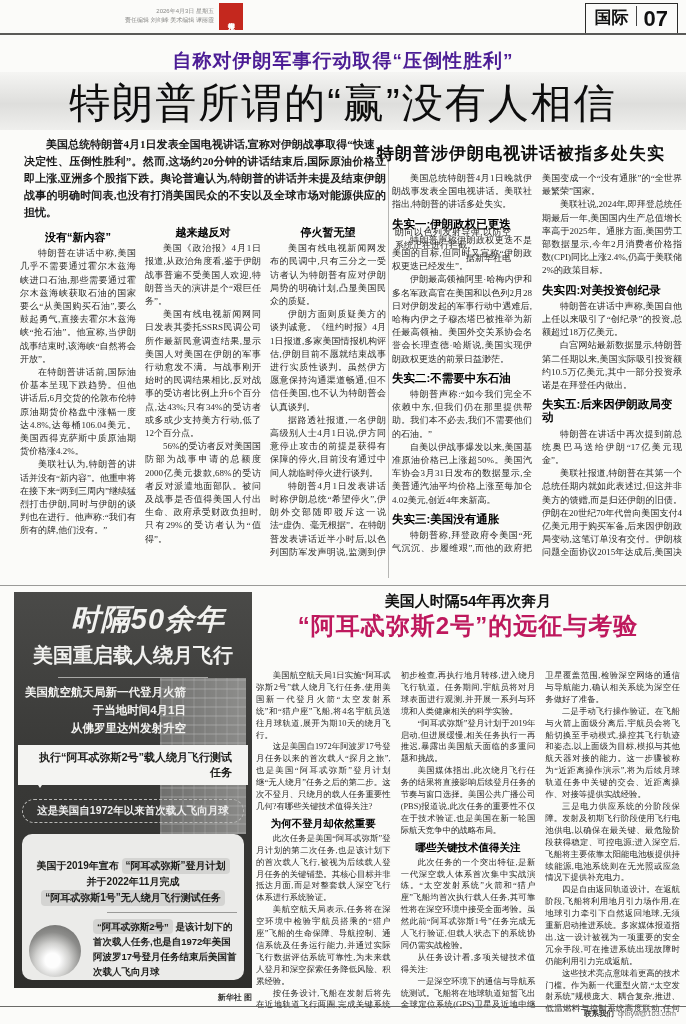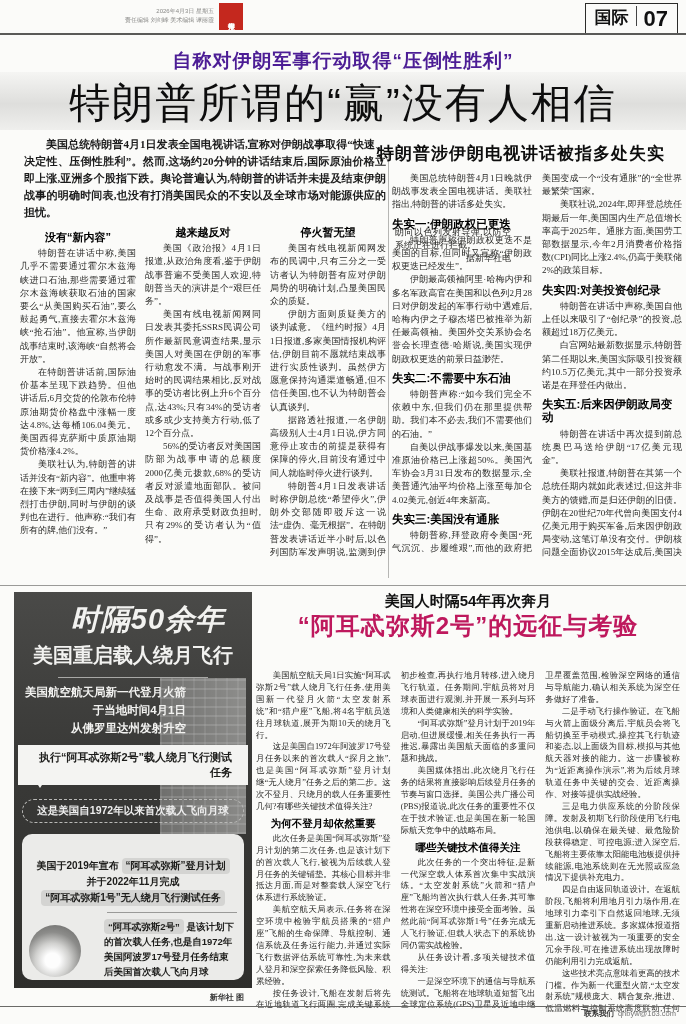--- a/index.html
+++ b/index.html
@@ -72,25 +72,25 @@
   .ib-bar{position:relative;z-index:2;margin:9px 4px 4px;background:#f4f4f2;color:#1d1d1b;
           font-size:11px;font-weight:bold;padding:5px 16px;text-align:right;}
   .ib-bar::after{content:"";position:absolute;left:16px;bottom:-9px;
                  border:6px solid transparent;border-top:9px solid #f4f4f2;}
   .ib-dash{position:relative;z-index:2;margin:14px 8px 0;border:1px dashed #b8b8b6;border-radius:14px;
            font-size:10.5px;font-weight:bold;color:#eee;padding:4px 2px;}
   .ib-card{position:absolute;left:8px;right:8px;top:242px;bottom:8px;background:#ebebe9;border-radius:10px;
            color:#1d1d1b;padding:24px 7px;font-size:10px;font-weight:bold;line-height:16px;}
   .pill2{display:inline-block;background:#d4d4d2;border-radius:4px;padding:0 4px;}
   .card-div{width:130px;height:1px;background:#9a9a98;margin:6px 0 6px auto;}
-  .card-flex{display:flex;gap:23px;align-items:flex-start;text-align:left;}
+  .card-flex{display:flex;gap:12px;align-items:flex-start;text-align:left;}
   .circle{flex:0 0 52px;width:52px;height:52px;border-radius:50%;margin-top:6px;
           background:radial-gradient(circle at 45% 68%,#fdfdfd 0 16%,#d0d0ce 38%,#8c8c8a 62%,#626260 100%);}
   .card-body{font-size:9.5px;line-height:15px;}
-  .info-caption{position:absolute;left:6px;top:992px;width:238px;text-align:right;
+  .info-caption{position:absolute;left:14px;top:992px;width:238px;text-align:right;
                 font-size:8px;font-weight:bold;color:#333;font-family:"Liberation Sans",sans-serif;}
 
   
   .m-kicker{position:absolute;left:256px;top:592px;width:424px;text-align:center;
             font-size:15px;font-weight:bold;color:#111;font-family:"Liberation Sans",sans-serif;}
   .m-headline{position:absolute;left:256px;top:610px;width:424px;margin:0;text-align:center;
               font-size:24px;font-weight:900;letter-spacing:1px;color:#be185d;
               font-family:"Liberation Sans",sans-serif;}
   .moon-cols{position:absolute;left:256px;top:670px;width:424px;height:350px;
              column-count:3;column-gap:10px;font-size:8.4px;line-height:11.9px;}

